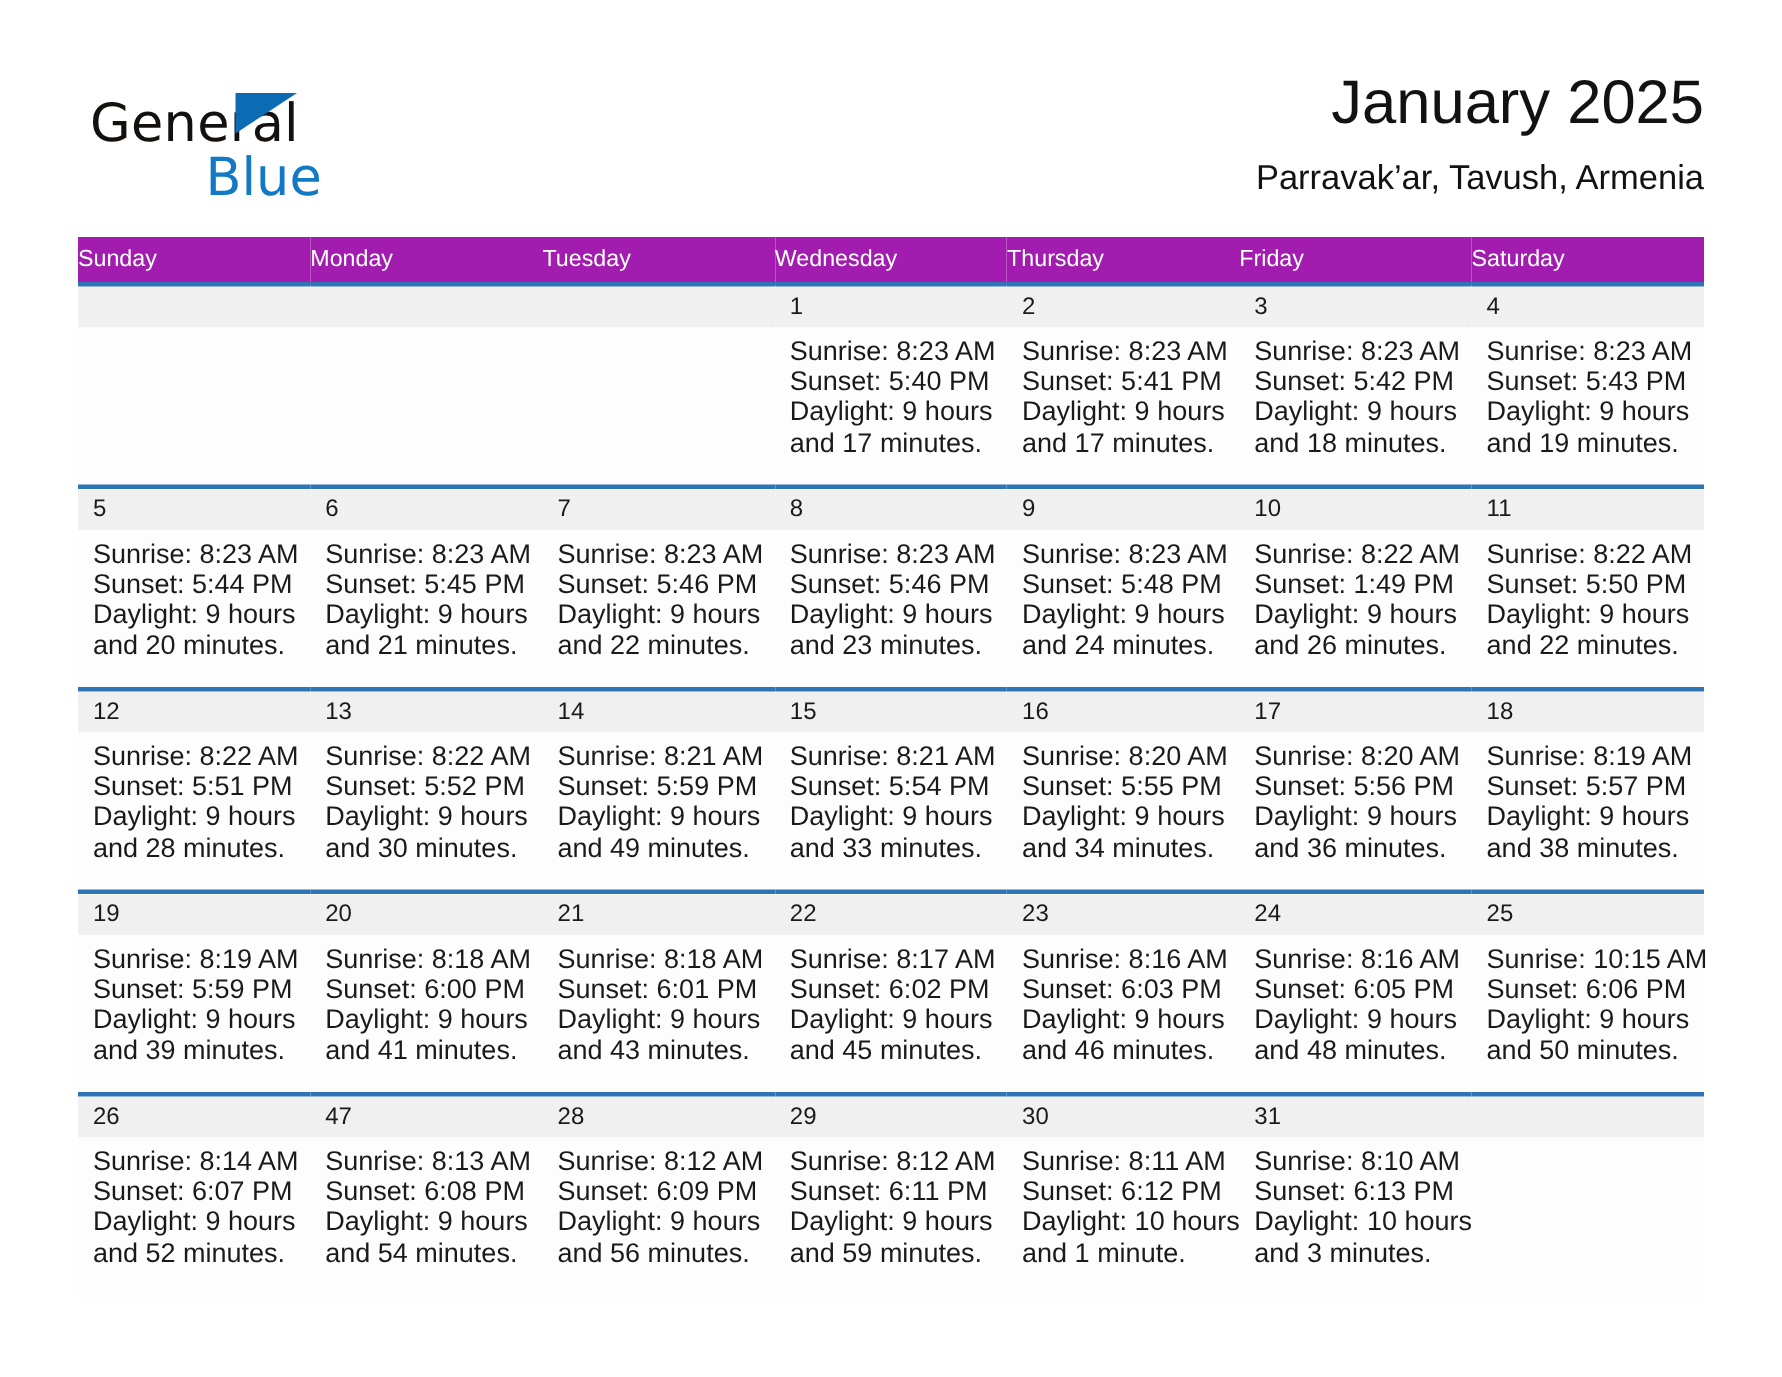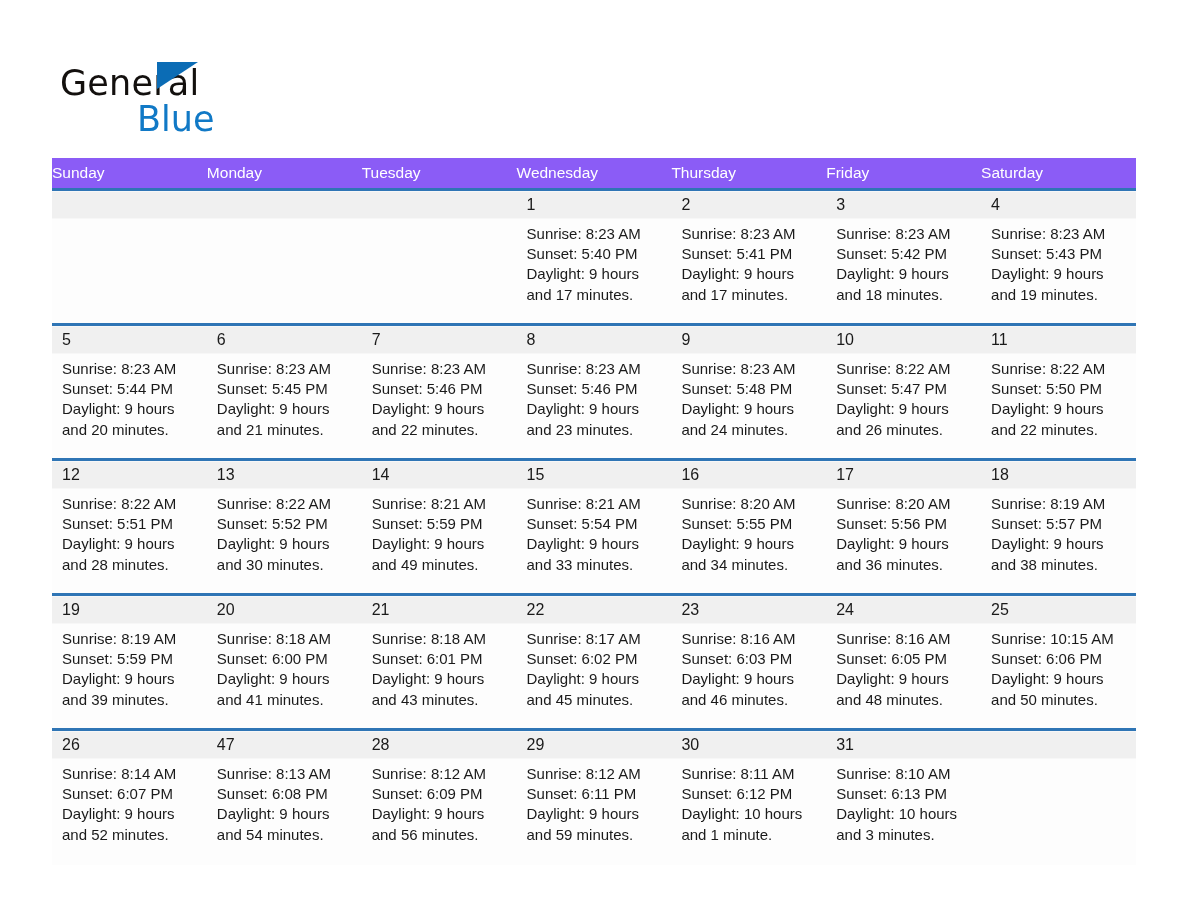--- a/index.html
+++ b/index.html
@@ -99,21 +99,21 @@
     width: 1084px;
     border-collapse: collapse;
     table-layout: fixed;
   }
   .calendar th, .calendar td {
     padding: 0;
     margin: 0;
     vertical-align: top;
   }
   thead th {
-    background: #8b5cf6;
+    background: #a21caf;
     color: #ffffff;
     font-size: 15.5px;
     font-weight: 400;
     text-align: left;
     height: 30px;
     line-height: 30px;
     padding-left: 10px;
     box-sizing: border-box;
     white-space: nowrap;
   }
@@ -133,21 +133,21 @@
     display: block;
     font-size: 16px;
     line-height: 20px;
     color: #1a1a1a;
     padding: 4px 0 3px 10px;
     height: 20px;
   }
   .info {
     display: block;
     padding: 6px 8px 0 10px;
-    font-size: 15px;
+    font-size: 18px;
     line-height: 20.2px;
     color: #1a1a1a;
   }
   .info span {
     display: block;
     white-space: nowrap;
   }
 </style>
 </head>
 <body>
@@ -156,20 +156,22 @@
 
   <div class="top-bar">
 
     <div class="logo">
       <span class="logo-general">General</span>
       <span class="logo-tri"></span>
       <span class="logo-blue">Blue</span>
     </div>
 
     <div class="title-block">
+      <div class="cal-title">January 2025</div>
+      <div class="cal-subtitle">Parravak’ar, Tavush, Armenia</div>
     </div>
 
   </div>
 
   <table class="calendar">
     <colgroup>
       <col style="width:14.2857%">
         <col style="width:14.2857%">
         <col style="width:14.2857%">
       <col style="width:14.2857%">
@@ -279,21 +281,21 @@
               <span>Sunrise: 8:23 AM</span>
               <span>Sunset: 5:48 PM</span>
               <span>Daylight: 9 hours</span>
               <span>and 24 minutes.</span>
             </span>
           </td>
           <td class="day">
             <span class="daynum">10</span>
             <span class="info">
               <span>Sunrise: 8:22 AM</span>
-              <span>Sunset: 5:47 PM</span>
+              <span>Sunset: 1:49 PM</span>
               <span>Daylight: 9 hours</span>
               <span>and 26 minutes.</span>
             </span>
           </td>
           <td class="day">
             <span class="daynum">11</span>
             <span class="info">
               <span>Sunrise: 8:22 AM</span>
               <span>Sunset: 5:50 PM</span>
               <span>Daylight: 9 hours</span>

